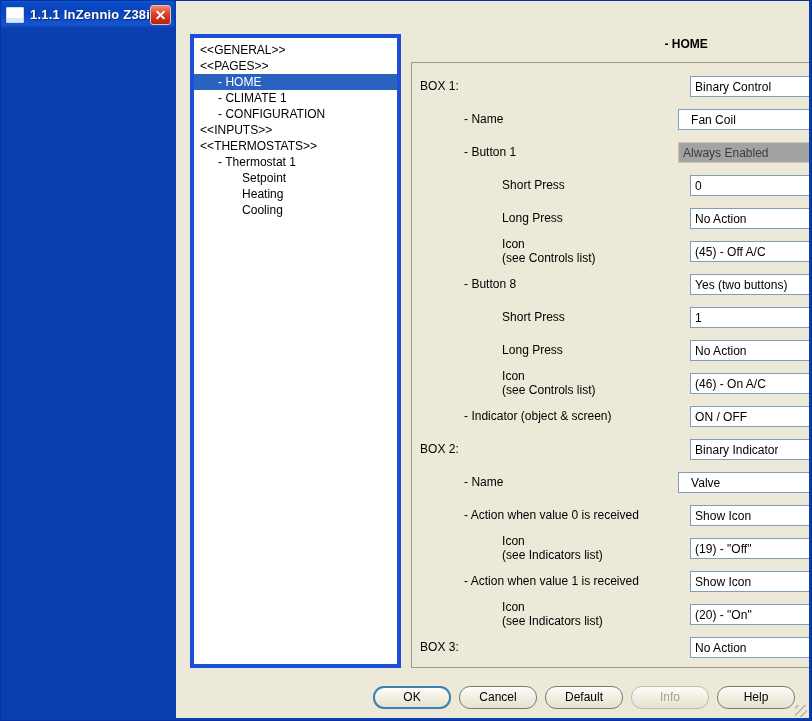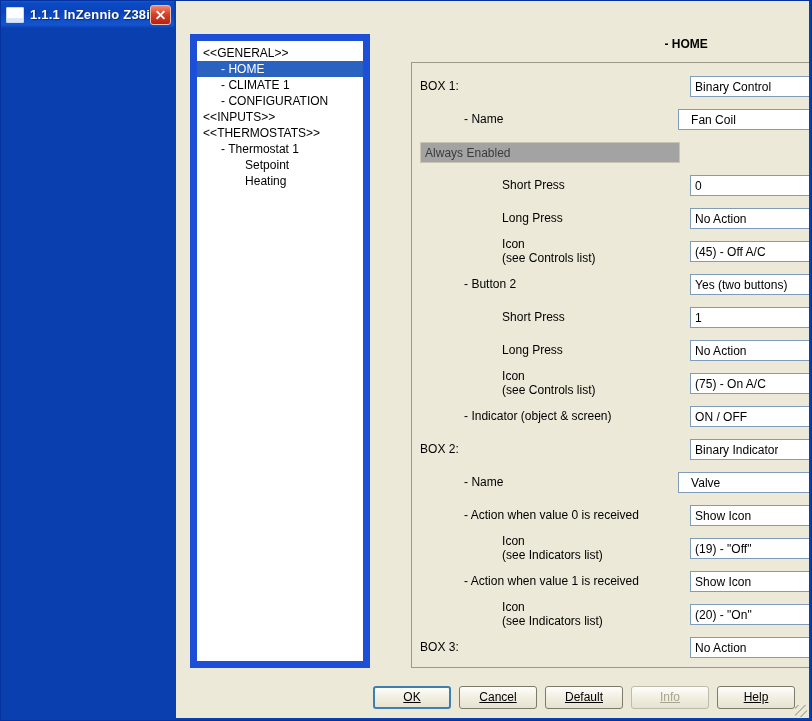--- a/index.html
+++ b/index.html
@@ -79,23 +79,23 @@
     background: #ece9d8;
     margin: 0 2px 2px 2px;
     position: relative;
     overflow: hidden;
   }
 
   
   .tree-panel {
     position: absolute;
     left: 14px; top: 33px;
-    width: 180px; height: 634px;
+    width: 211px; height: 634px;
     background: #ffffff;
-    border: 7px solid #1d4ed8;
+    border: 4px solid #1d4ed8;
     box-sizing: border-box;
     overflow: hidden;
   }
   .tree-inner { padding-top: 4px; }
   .tree-item {
     height: 16px;
     line-height: 16px;
     font-size: 12px;
     color: #000000;
     white-space: nowrap;
@@ -279,29 +279,28 @@
     display: flex;
     justify-content: flex-end;
     align-items: center;
     padding-right: 14px;
     gap: 8px;
   }
   .dlgbtn {
     width: 78px; height: 23px;
     background: linear-gradient(to bottom, #fdfdfb 0%, #f2efe2 48%, #e6e2d0 100%);
     border: 1px solid #7b7b6b;
-    border-radius: 3px;
+    border-radius: 11px;
     font-size: 12px;
     color: #000000;
     display: flex;
     align-items: center;
     justify-content: center;
     cursor: pointer;
     box-sizing: border-box;
-    text-decoration: underline;
   }
   .dlgbtn.default {
     border: 2px solid #3c7fb1;
     box-shadow: 0 0 0 0 transparent;
   }
   .dlgbtn.disabled {
     color: #a7a48f;
     border-color: #bdbbac;
     cursor: default;
   }
@@ -325,28 +324,30 @@
     <div class="title-buttons">
       <div class="btn-close"></div>
     </div>
   </div>
 
   <div class="client">
 
     <div class="tree-panel">
       <div class="tree-inner" id="tree-inner">
           <div class="tree-item lvl1">&lt;&lt;GENERAL&gt;&gt;</div>
+          <div class="tree-item lvl1">&lt;&lt;PAGES&gt;&gt;</div>
           <div class="tree-item lvl2 selected">- HOME</div>
           <div class="tree-item lvl2">- CLIMATE 1</div>
           <div class="tree-item lvl2">- CONFIGURATION</div>
           <div class="tree-item lvl1">&lt;&lt;INPUTS&gt;&gt;</div>
           <div class="tree-item lvl1">&lt;&lt;THERMOSTATS&gt;&gt;</div>
           <div class="tree-item lvl2">- Thermostat 1</div>
           <div class="tree-item lvl3">Setpoint</div>
           <div class="tree-item lvl3">Heating</div>
+          <div class="tree-item lvl3">Cooling</div>
         </div>
     </div>
 
     <div class="page-header">- HOME</div>
 
     <div class="form-panel">
       <div class="form-scroll">
         <div class="form-rows" id="form-rows">
             <div class="row">
               <div class="row-label i0"><span>BOX 1:</span></div>
@@ -361,20 +362,21 @@
                 </div>
               </div>
             </div>
             <div class="row">
               <div class="row-label i1"><span>- Name</span></div>
               <div class="control-wrap">
                 <div class="textfield">Fan Coil</div>
               </div>
             </div>
             <div class="row">
+              <div class="row-label i1"><span>- Button 1</span></div>
               <div class="control-wrap">
                 <div class="readonly">Always Enabled</div>
               </div>
             </div>
             <div class="row">
               <div class="row-label i2"><span>Short Press</span></div>
               <div class="control-wrap">
                 <div class="combo">
                   <div class="val">0</div>
                   <div class="arrow">
@@ -405,21 +407,21 @@
                   <div class="val">(45) - Off A/C</div>
                   <div class="arrow">
                     <svg width="9" height="6" viewBox="0 0 9 6">
                       <path d="M0.6 1.6 L2.1 0.6 L4.5 2.9 L6.9 0.6 L8.4 1.6 L4.5 5.4 Z" fill="#1a3a6b"></path>
                     </svg>
                   </div>
                 </div>
               </div>
             </div>
             <div class="row">
-              <div class="row-label i1"><span>- Button 2</span></div>
+              <div class="row-label i1"><span>- Button 8</span></div>
               <div class="control-wrap">
                 <div class="combo">
                   <div class="val">Yes (two buttons)</div>
                   <div class="arrow">
                     <svg width="9" height="6" viewBox="0 0 9 6">
                       <path d="M0.6 1.6 L2.1 0.6 L4.5 2.9 L6.9 0.6 L8.4 1.6 L4.5 5.4 Z" fill="#1a3a6b"></path>
                     </svg>
                   </div>
                 </div>
               </div>
@@ -447,21 +449,21 @@
                       <path d="M0.6 1.6 L2.1 0.6 L4.5 2.9 L6.9 0.6 L8.4 1.6 L4.5 5.4 Z" fill="#1a3a6b"></path>
                     </svg>
                   </div>
                 </div>
               </div>
             </div>
             <div class="row">
               <div class="row-label i2"><span>Icon</span><span class="sub">(see Controls list)</span></div>
               <div class="control-wrap">
                 <div class="combo">
-                  <div class="val">(75) - On A/C</div>
+                  <div class="val">(46) - On A/C</div>
                   <div class="arrow">
                     <svg width="9" height="6" viewBox="0 0 9 6">
                       <path d="M0.6 1.6 L2.1 0.6 L4.5 2.9 L6.9 0.6 L8.4 1.6 L4.5 5.4 Z" fill="#1a3a6b"></path>
                     </svg>
                   </div>
                 </div>
               </div>
             </div>
             <div class="row">
               <div class="row-label i1"><span>- Indicator (object &amp; screen)</span></div>

